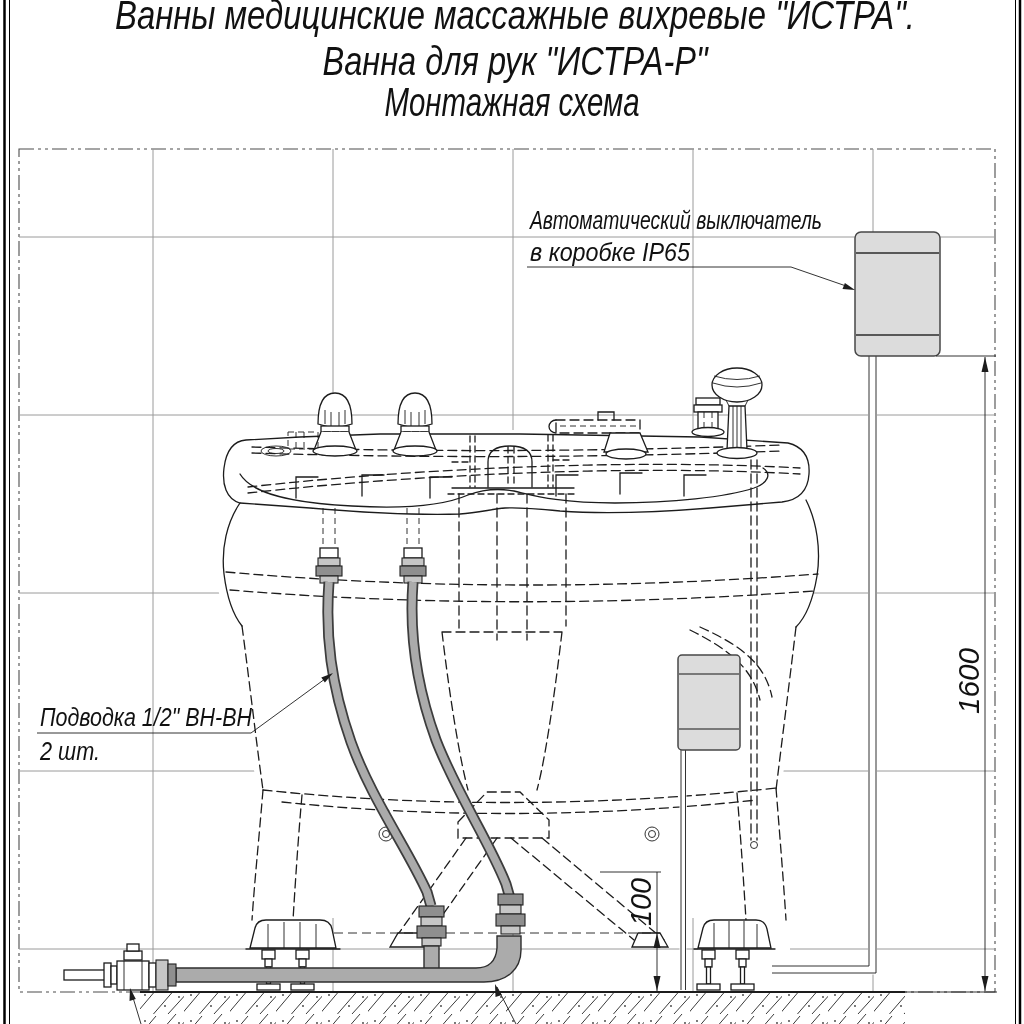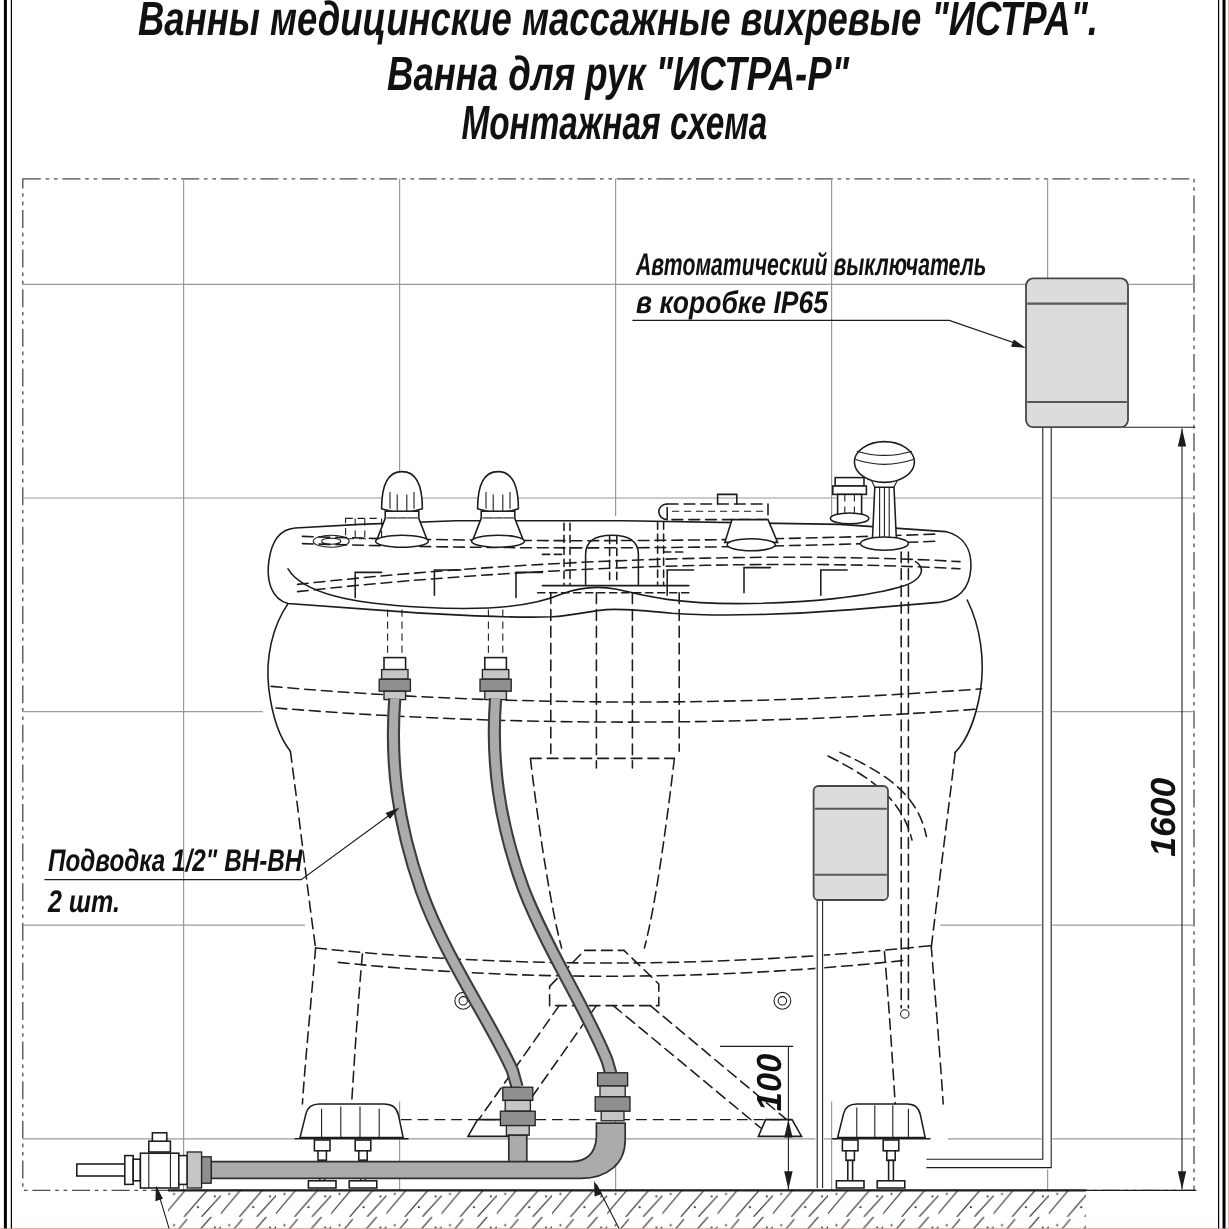--- a/index.html
+++ b/index.html
@@ -1,17 +1,17 @@
 <!DOCTYPE html>
 <html><head>
 <meta charset="utf-8">
 <style>
   html,body{margin:0;padding:0;background:#e8e8e8;}
-  #page{position:relative;width:1024px;height:1024px;background:#b91c1c;overflow:hidden;
-        font-family:"Liberation Sans",sans-serif;font-weight:bold;}
+  #page{position:relative;width:1024px;height:1024px;background:#15803d;overflow:hidden;
+        font-family:"Liberation Sans",sans-serif;}
   svg{display:block}
   .ln{stroke:#1c1c1c;stroke-width:1.3;fill:none;stroke-linecap:round}
   .lnt{stroke:#1c1c1c;stroke-width:0.9;fill:none}
   .lnb{stroke:#1c1c1c;stroke-width:2;fill:none}
   .dash{stroke-dasharray:9 5}
   .dashs{stroke-dasharray:6 4}
   .grid{stroke:#9a9a9a;stroke-width:1;fill:none}
   .chain{stroke:#4d4d4d;stroke-width:1.1;fill:none;stroke-dasharray:15 4 3 4 3 4}
   .wf{fill:#ffffff}
   .wfs{fill:#ffffff;stroke:#1c1c1c;stroke-width:1.3}

